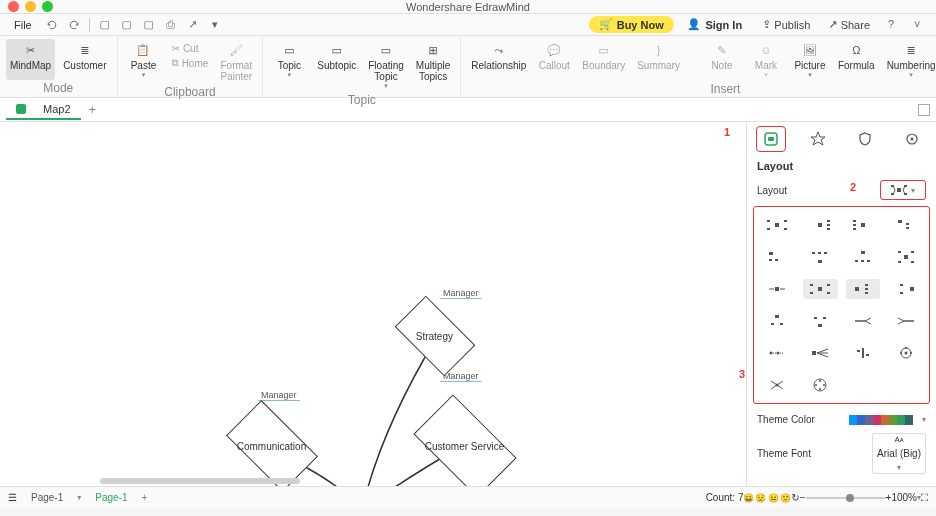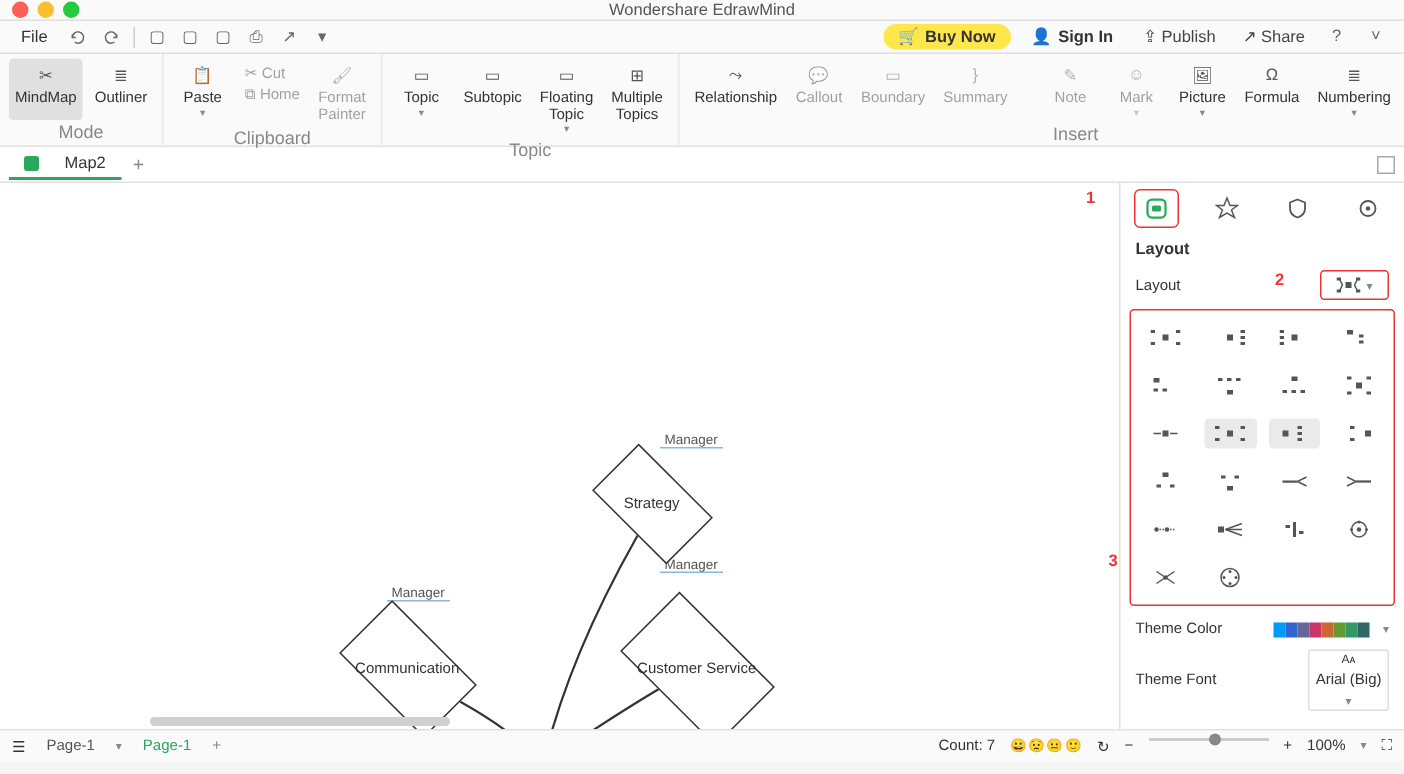--- a/index.html
+++ b/index.html
@@ -77,21 +77,21 @@
 .layout-grid { border: 1.5px solid #e33; margin: 2px 6px 6px; border-radius: 3px; padding: 8px 6px; display: grid; grid-template-columns: repeat(4, 1fr); gap: 12px 8px; }
 .lg-item { height: 20px; display: flex; align-items: center; justify-content: center; }
 .lg-item.sel { background: #eaeaea; border-radius: 3px; }
 .theme-colors { display: flex; margin-left: auto; }
 .tc { width: 8px; height: 10px; }
 .theme-font { margin-left: auto; font-size: 10px; display: flex; align-items: center; gap: 4px; border: 1px solid #ddd; padding: 1px 4px; border-radius: 2px; flex-direction: column; }
 
 .statusbar { height: 22px; background: #fafafa; border-top: 1px solid #e0e0e0; display: flex; align-items: center; padding: 0 8px; font-size: 10px; gap: 14px; }
 .sb-page { color: #555; }
 .sb-page.active { color: #2aa85f; }
-.sb-right { margin-left: auto; display: flex; gap: 10px; }
+.sb-right { margin-left: auto; display: flex; align-items: center; }
 .sb-emojis { display: flex; gap: 1px; }
 .sb-emojis span { font-size: 9px; }
 .zoom-slider { width: 80px; height: 2px; background: #ccc; position: relative; }
 .zoom-thumb { width: 8px; height: 8px; background: #888; border-radius: 50%; position: absolute; left: 50%; top: -3px; }
 
 .hscroll { position: absolute; bottom: 2px; left: 100px; width: 200px; height: 6px; background: #d0d0d0; border-radius: 3px; }
 svg { display: block; }
 </style>
 </head>
 <body>
@@ -152,21 +152,21 @@
 
 <div class="ribbon">
   <div class="rg">
     <div class="rg-items">
       <div class="rbtn highlighted">
           <div class="ric">✂</div>
           <div class="rlab">MindMap</div>
         </div>
       <div class="rbtn">
           <div class="ric">≣</div>
-          <div class="rlab">Outliner</div>
+          <div class="rlab">Customer</div>
         </div>
     </div>
     <div class="rg-label">Mode</div>
   </div>
   <div class="rg">
     <div class="rg-items paste-group">
       <div class="rbtn">
           <div class="ric">📋</div>
           <div class="rlab">Paste</div>
           <div class="dd-arrow">▾</div>

